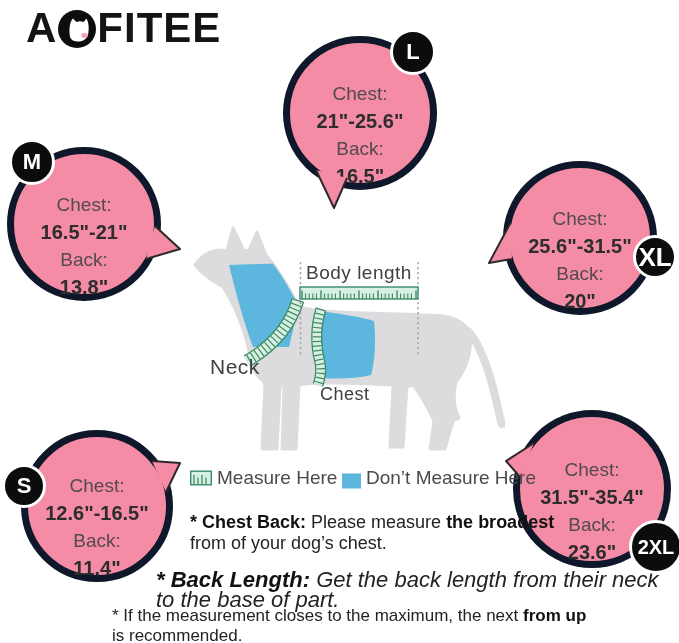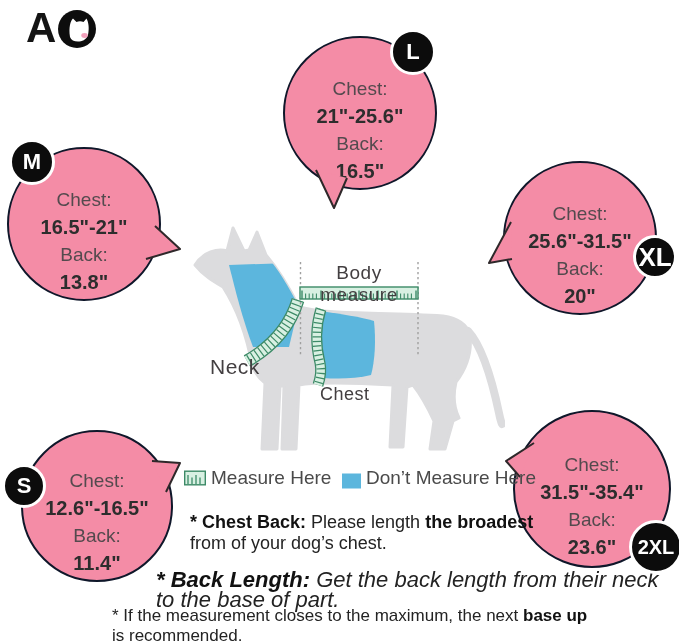--- a/index.html
+++ b/index.html
@@ -12,21 +12,21 @@
 
   
   .logo{left:26px;top:4px;display:flex;align-items:center;color:#141414;
         font-weight:700;font-size:42px;letter-spacing:1px;}
   .logo .o-icon{width:38px;height:38px;margin:2px 1px 0 1px;display:inline-block;}
 
   
   .bubble{
     border-radius:50%;
     background:var(--pink,#f48ca6);
-    border:2px solid #0f172a;
+    border:7px solid #0f172a;
     box-sizing:border-box;
     text-align:center;
   }
   .bubble .bt{font-size:19px;line-height:27px;color:#544a4e;}
   .bubble .bv{font-size:20px;line-height:28px;font-weight:700;color:#2d2d2d;}
 
   .badge{
     background:#0c0c0c;color:#ffffff;border:3px solid #ffffff;border-radius:50%;
     box-sizing:border-box;display:flex;align-items:center;justify-content:center;
     font-weight:700;z-index:6;
@@ -56,20 +56,21 @@
 
 <div class="abs logo">
   <span>A</span>
   <span class="o-icon">
     <svg width="38" height="38" viewBox="0 0 38 38">
       <circle cx="19" cy="19" r="19" style="fill:#0d0d0d"></circle>
       <path d="M12,27 C10.5,17 12.5,11 15,8.5 L18.5,12 C20.5,11 23.5,11 25.5,12 L28.5,8.5 C30.5,12 31.5,18 30,25 C28,30 24,31.5 20,31.5 C16,31.5 13,30 12,27 Z" style="fill:#ffffff"></path>
       <ellipse cx="26.5" cy="25.5" rx="3.2" ry="2.4" style="fill:#f2a0bb"></ellipse>
     </svg>
   </span>
+  <span>FITEE</span>
 </div>
 
 <div class="abs bubble" style="left:7px;top:147px;width:154px;height:154px;padding-top:37px;">
   <div class="bt">Chest:</div>
   <div class="bv">16.5"-21"</div>
   <div class="bt">Back:</div>
   <div class="bv">13.8"</div>
 </div>
 
 <div class="abs bubble" style="left:283px;top:36px;width:154px;height:154px;padding-top:37px;">
@@ -163,46 +164,46 @@
   <line x1="115.5" y1="37" x2="115.5" y2="132" style="stroke:#a0a0a0;stroke-width:1.4;stroke-dasharray:2.2 2.8"></line>
   <line x1="233" y1="37" x2="233" y2="132" style="stroke:#a0a0a0;stroke-width:1.4;stroke-dasharray:2.2 2.8"></line>
 
   <g>
     <rect x="115" y="62" width="118" height="12" style="fill:var(--mint,#d8f0e2)"></rect>
     <rect x="115" y="62" width="118" height="12" style="fill:url(#ruler-ticks)"></rect>
     <rect x="115" y="62" width="118" height="12" style="fill:none;stroke:var(--tape,#3c8a67);stroke-width:1.4"></rect>
   </g>
 </svg>
 
-<div class="abs diag-label body-length">Body measure</div>
+<div class="abs diag-label body-length">Body length</div>
 <div class="abs diag-label neck-label">Neck</div>
 <div class="abs diag-label chest-label">Chest</div>
 
-<div class="abs legend-item" style="left:184px;top:467px;">
+<div class="abs legend-item" style="left:190px;top:467px;">
   <svg width="22" height="16" viewBox="0 0 22 16">
     <rect x="0.7" y="1.2" width="20.6" height="13.6" style="fill:var(--mint,#d8f0e2);stroke:var(--tape,#3c8a67);stroke-width:1.4"></rect>
     <line x1="4" y1="14" x2="4" y2="5" style="stroke:var(--tape,#3c8a67);stroke-width:1.3"></line>
     <line x1="8" y1="14" x2="8" y2="7.5" style="stroke:var(--tape,#3c8a67);stroke-width:1.3"></line>
     <line x1="12" y1="14" x2="12" y2="5" style="stroke:var(--tape,#3c8a67);stroke-width:1.3"></line>
     <line x1="16" y1="14" x2="16" y2="7.5" style="stroke:var(--tape,#3c8a67);stroke-width:1.3"></line>
   </svg>
   <span>Measure Here</span>
 </div>
 
 <div class="abs legend-item" style="left:342px;top:467px;align-items:flex-end;">
   <svg width="19" height="16" viewBox="0 0 19 16">
     <rect x="0" y="0.5" width="19" height="15" style="fill:var(--blue,#5cb6dd)"></rect>
   </svg>
   <span>Don’t Measure Here</span>
 </div>
 
 <div class="abs note note1">
-    <div class="note-line"><span class="bold">* Chest Back:</span><span> Please length </span><span class="bold">the broadest</span></div>
+    <div class="note-line"><span class="bold">* Chest Back:</span><span> Please measure </span><span class="bold">the broadest</span></div>
     <div class="note-line"><span>from of your dog’s chest.</span></div>
   </div>
 <div class="abs note note2">
     <div class="note-line"><span class="bold">* Back Length:</span><span> Get the back length from their neck</span></div>
     <div class="note-line"><span>to the base of part.</span></div>
   </div>
 <div class="abs note note3">
-    <div class="note-line"><span>* If the measurement closes to the maximum, the next </span><span class="bold">base up</span></div>
+    <div class="note-line"><span>* If the measurement closes to the maximum, the next </span><span class="bold">from up</span></div>
     <div class="note-line"><span>is recommended.</span></div>
   </div>
 
 </body></html>

